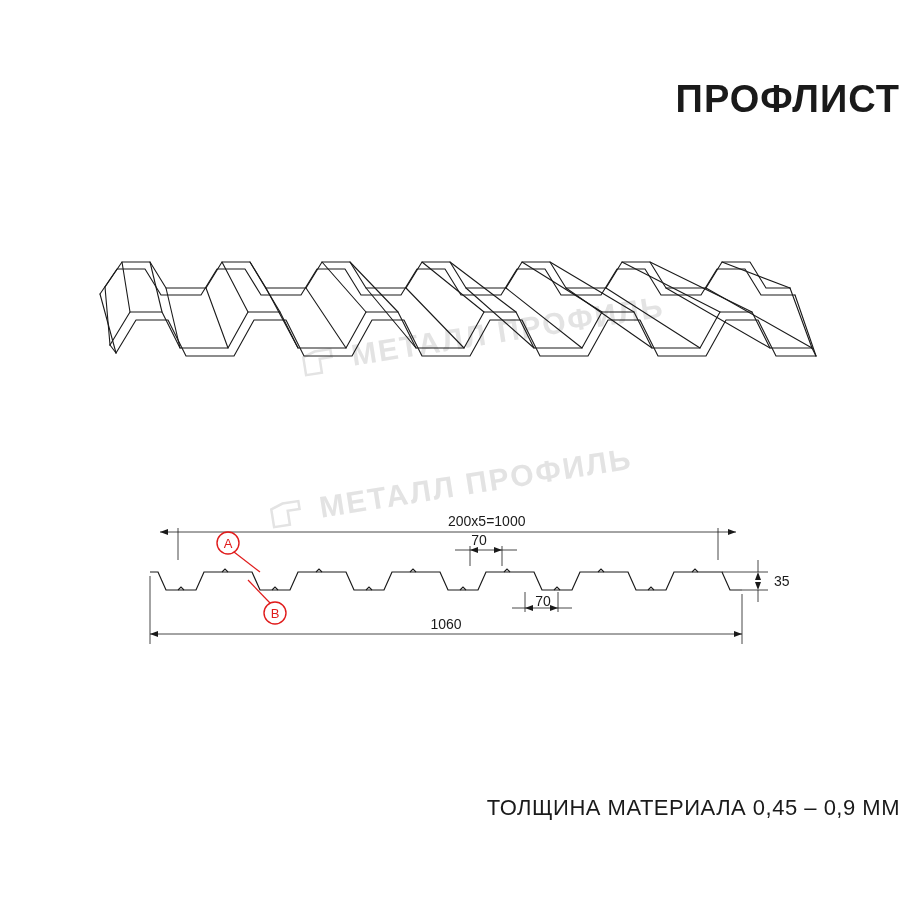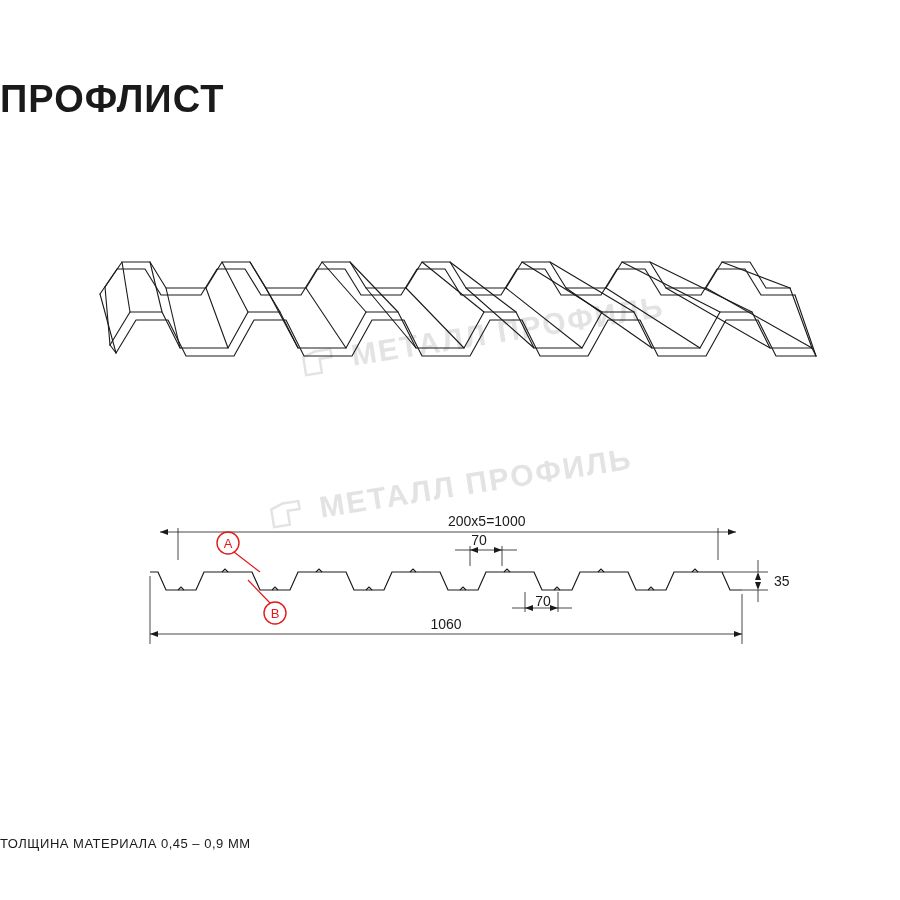--- a/index.html
+++ b/index.html
@@ -18,45 +18,44 @@
   .page {
     position: relative;
     width: 900px;
     height: 900px;
   }
   .title {
     position: absolute;
     top: 78px;
     left: 0;
     width: 900px;
-    text-align: left;
+    text-align: right;
     font-size: 38px;
     font-weight: bold;
     letter-spacing: 1px;
     color: #1a1a1a;
   }
   .subtitle {
     position: absolute;
     top: 132px;
     left: 0;
     width: 900px;
     text-align: center;
     font-size: 17px;
     color: #1a1a1a;
   }
   .footer {
     position: absolute;
     top: 795px;
     left: 0;
     width: 900px;
-    text-align: left;
-    font-size: 13px;
+    text-align: right;
+    font-size: 22px;
     letter-spacing: 0.5px;
     color: #1a1a1a;
-    margin-top: 41px;
   }
   .svg-layer {
     position: absolute;
     top: 0;
     left: 0;
   }
   .wm {
     position: absolute;
     pointer-events: none;
     color: #e3e3e3;

